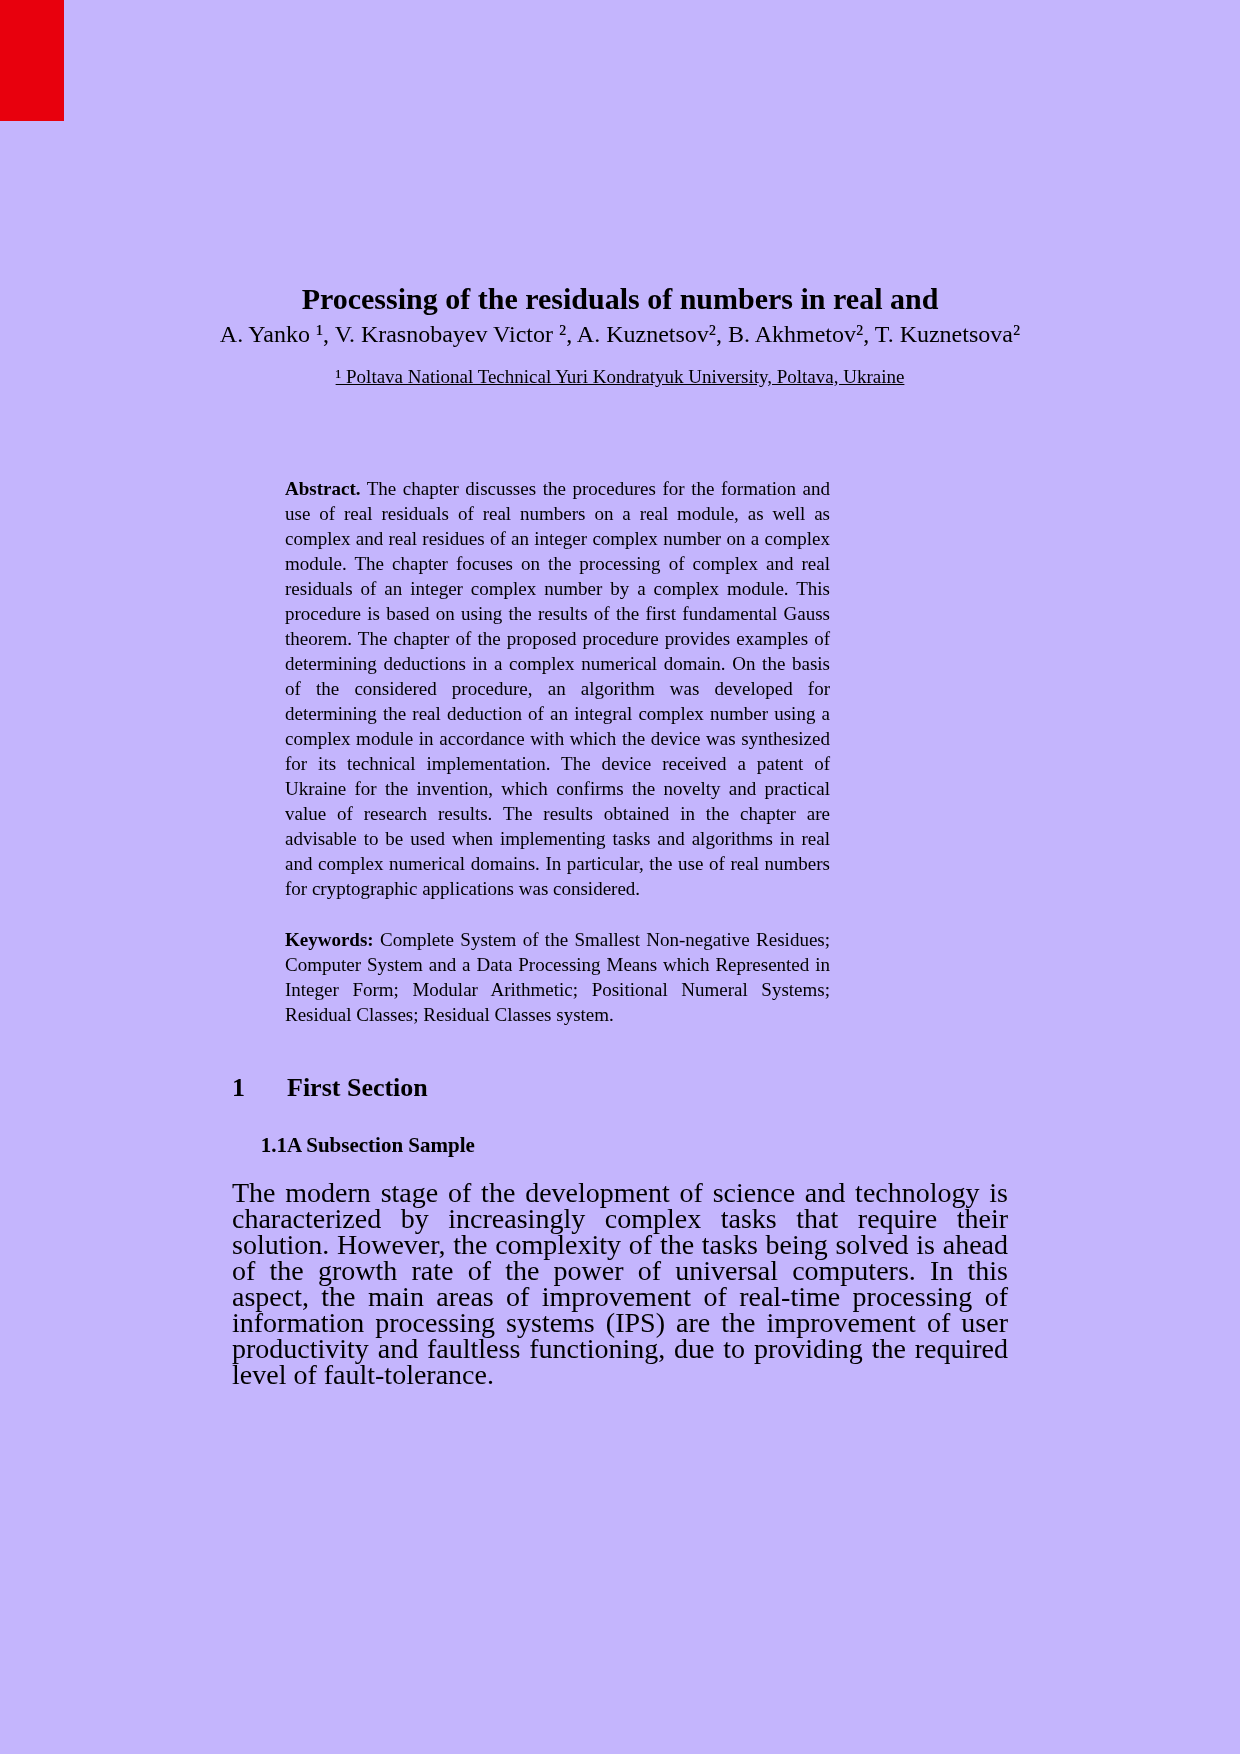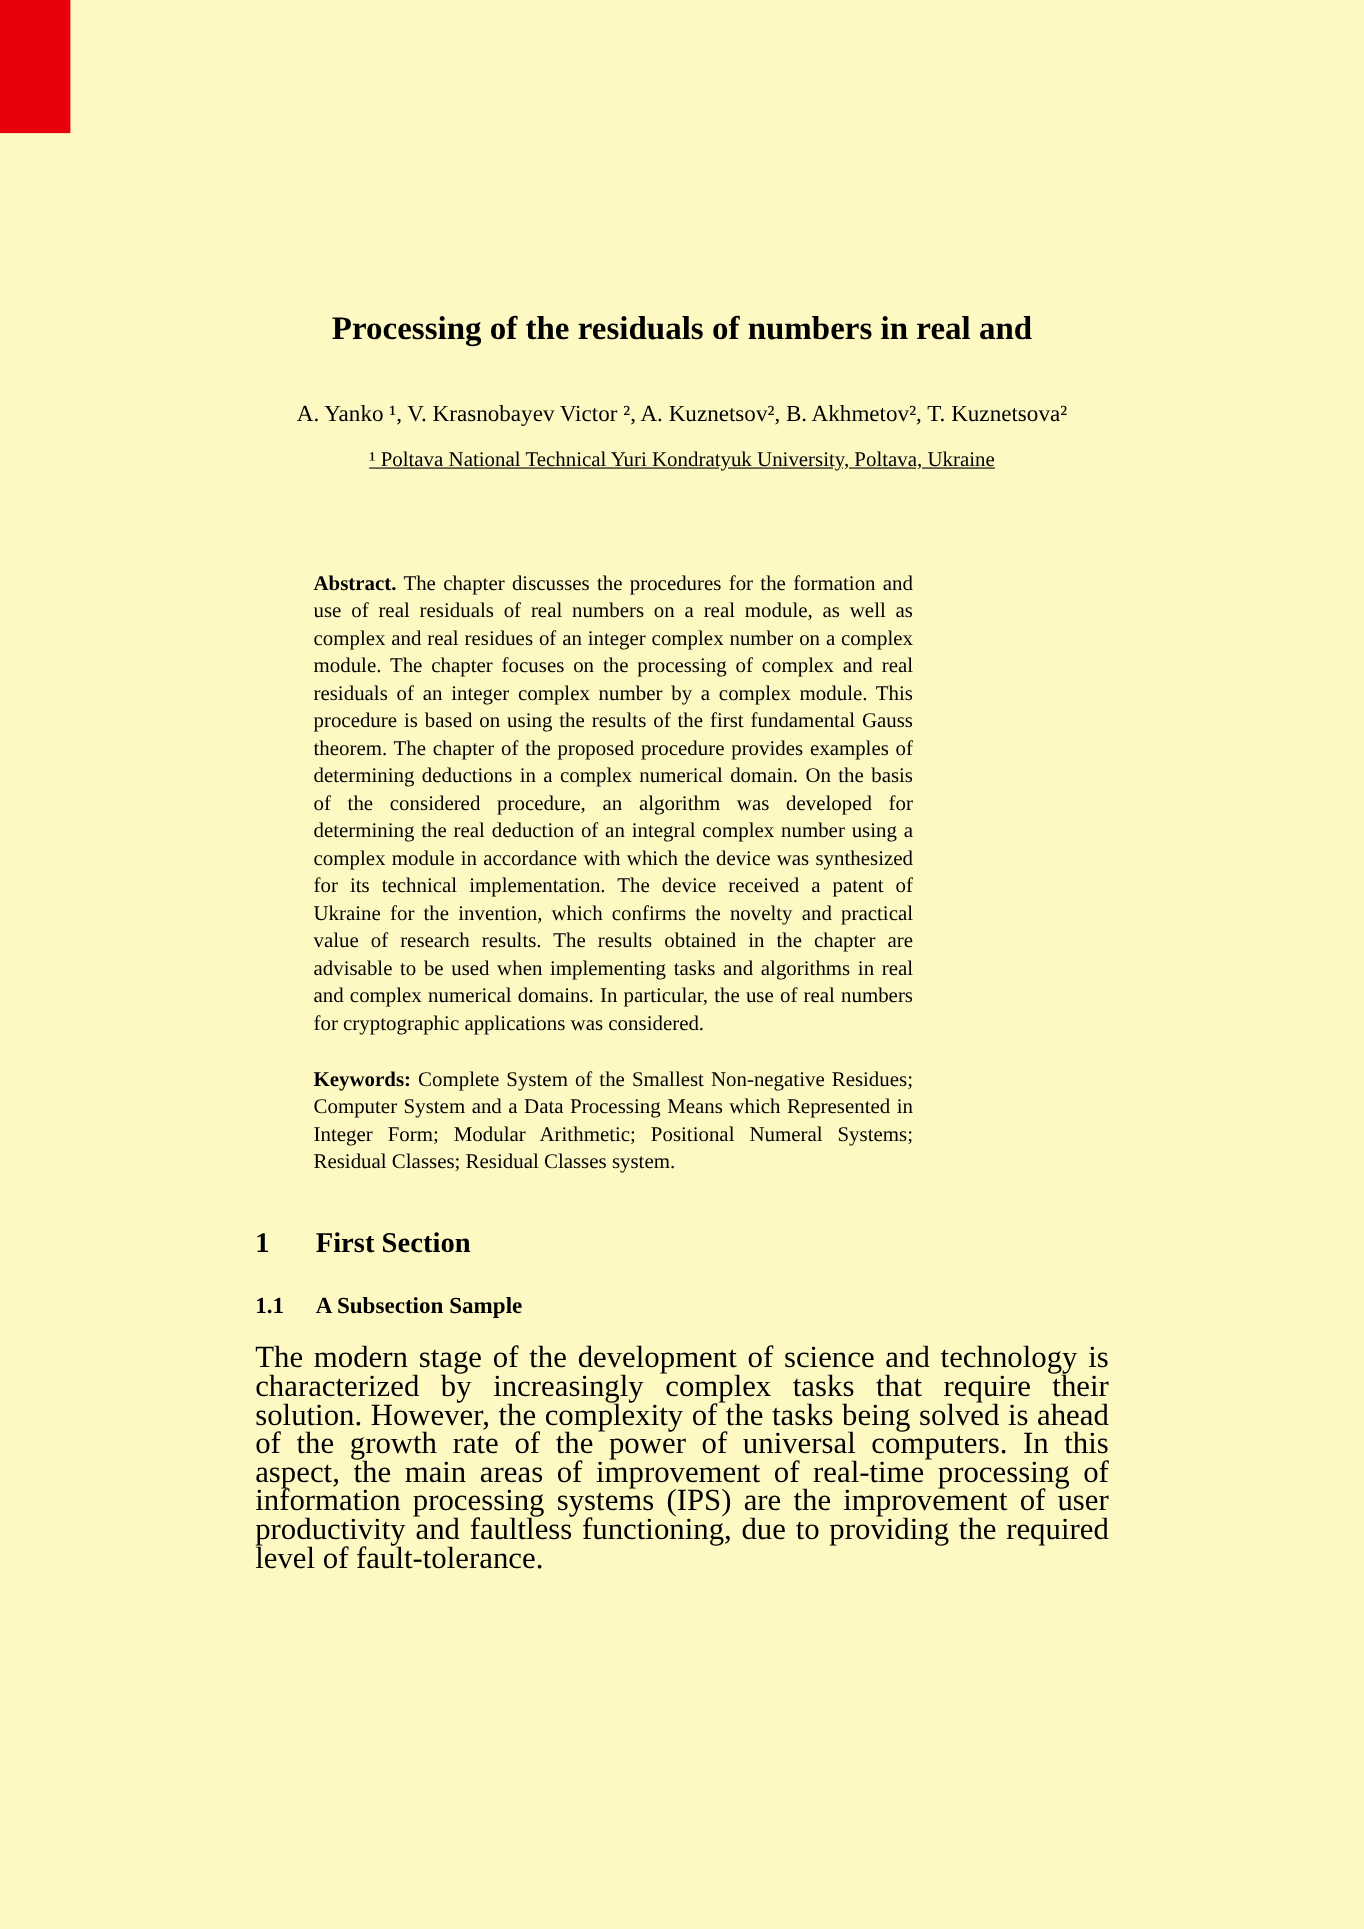--- a/index.html
+++ b/index.html
@@ -1,42 +1,41 @@
 <!DOCTYPE html>
 <html><head>
 <meta charset="utf-8">
 <style>
   html, body { margin: 0; padding: 0; background: #ffffff; }
   .page {
     position: relative;
     width: 1240px;
     height: 1754px;
-    background: #fef9c3;
+    background: #c4b5fd;
     font-family: "Liberation Serif", serif;
     color: #000000;
     overflow: hidden;
   }
   .red-marker {
     position: absolute;
     left: 0;
     top: 0;
     width: 64px;
     height: 121px;
   }
   .title {
     padding-top: 276px;
     text-align: center;
     font-weight: bold;
     font-size: 30px;
     line-height: 45px;
   }
   .authors {
-    margin-top: 42px;
     text-align: center;
-    font-size: 21px;
+    font-size: 24px;
     line-height: 26px;
   }
   .affiliations {
     margin-top: 16px;
     text-align: center;
     font-size: 19px;
     line-height: 27px;
     text-decoration: underline;
   }
   .abstract {
@@ -60,21 +59,21 @@
     font-weight: bold;
     line-height: 30px;
   }
   .section-number { display: inline-block; width: 55px; }
   .subsection-heading {
     margin: 30px 232px 0 232px;
     font-size: 21px;
     font-weight: bold;
     line-height: 25px;
   }
-  .subsection-number { display: inline-block; width: 55px; }
+  .subsection-number { display: inline-block; width: 55px; text-align: right; }
   .body-text {
     margin: 22px 232px 0 232px;
     font-size: 28px;
     line-height: 26px;
     text-align: justify;
   }
   .body-text p { margin: 0; }
   .body-text p.indented { text-indent: 30px; }
 </style>
 </head>

